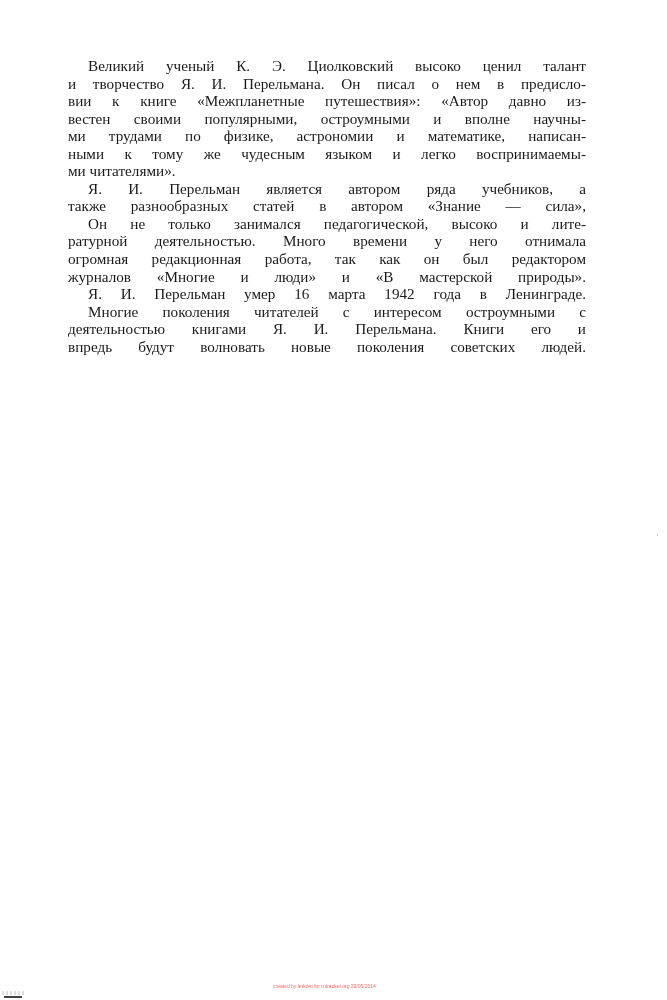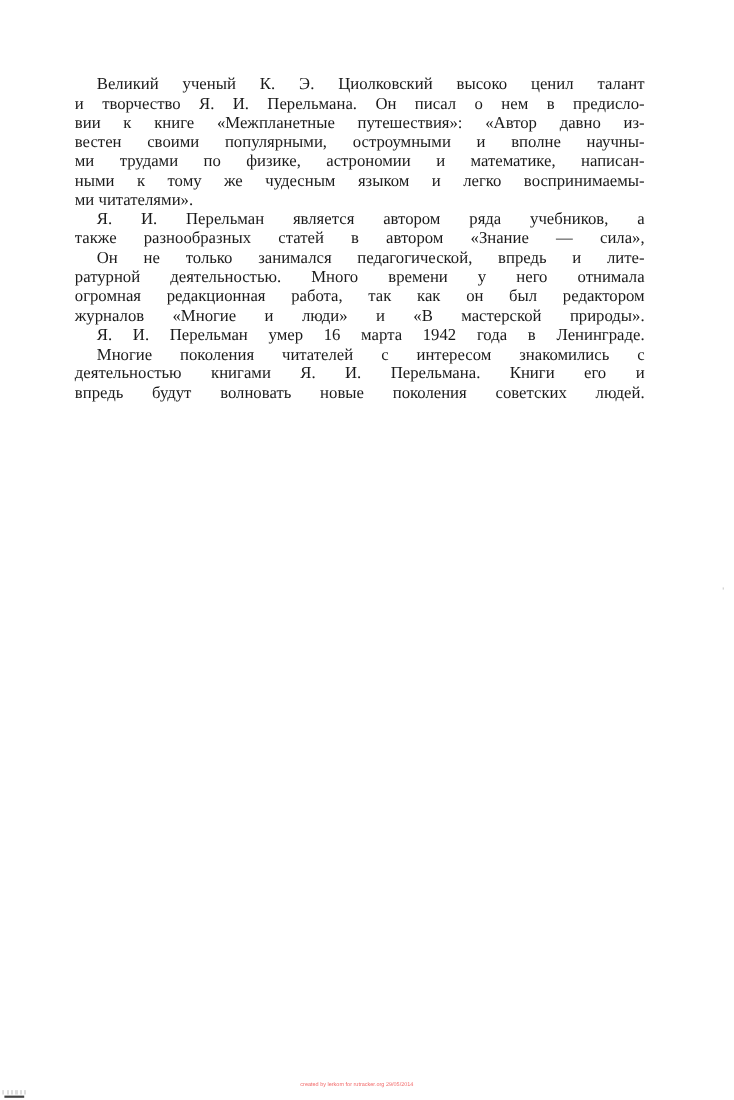--- a/index.html
+++ b/index.html
@@ -9,21 +9,21 @@
     }
     body {
       width: 667px;
       height: 1000px;
       position: relative;
       overflow: hidden;
     }
     .page-text {
       position: absolute;
       left: 68px;
-      top: 68px;
+      top: 57px;
       width: 518px;
       font-family: "Liberation Serif", "DejaVu Serif", serif;
       font-size: 15.2px;
       line-height: 17.55px;
       color: #1a1a1a;
     }
     .line {
       display: block;
       white-space: nowrap;
       text-align: justify;
@@ -81,30 +81,30 @@
     <span class="line">вестен своими популярными, остроумными и вполне научны-</span>
     <span class="line">ми трудами по физике, астрономии и математике, написан-</span>
     <span class="line">ными к тому же чудесным языком и легко воспринимаемы-</span>
     <span class="line last">ми читателями».</span>
   </div>
   <div>
     <span class="line indent">Я. И. Перельман является автором ряда учебников, а</span>
     <span class="line">также разнообразных статей в автором «Знание — сила»,</span>
   </div>
   <div>
-    <span class="line indent">Он не только занимался педагогической, впредь и лите-</span>
+    <span class="line indent">Он не только занимался педагогической, высоко и лите-</span>
     <span class="line">ратурной деятельностью. Много времени у него отнимала</span>
     <span class="line">огромная редакционная работа, так как он был редактором</span>
     <span class="line">журналов «Многие и люди» и «В мастерской природы».</span>
   </div>
   <div>
     <span class="line indent">Я. И. Перельман умер 16 марта 1942 года в Ленинграде.</span>
   </div>
   <div>
-    <span class="line indent">Многие поколения читателей с интересом знакомились с</span>
+    <span class="line indent">Многие поколения читателей с интересом остроумными с</span>
     <span class="line">деятельностью книгами Я. И. Перельмана. Книги его и</span>
     <span class="line">впредь будут волновать новые поколения советских людей.</span>
   </div>
 </div>
 
 <div class="edge-dot"></div>
 <div class="corner-dots"></div>
 <div class="corner-mark"></div>
 
 <div class="footer-credit">created by lerkom for rutracker.org 29/05/2014</div>

